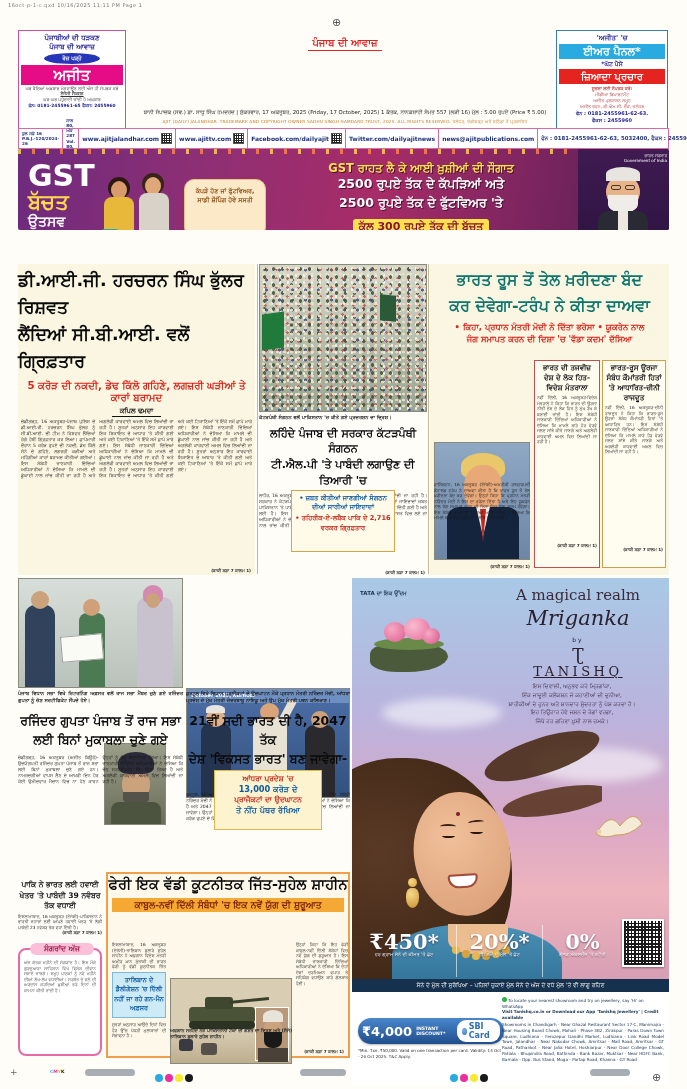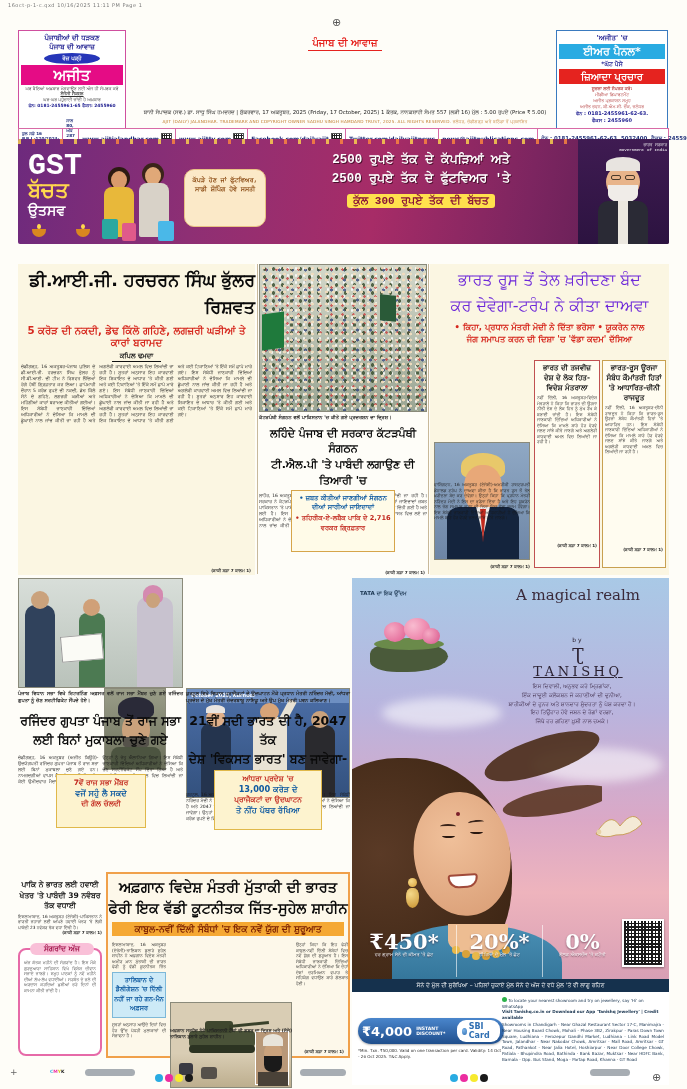--- a/index.html
+++ b/index.html
@@ -45,22 +45,22 @@
   .gst-title2 { color:#ffd84d; font-size:21px; font-weight:bold; line-height:1.05; }
   .gst-title3 { color:#fff; font-size:14px; font-weight:bold; line-height:1.15; }
   .gst-bubble { background:#fbe9c8; border:1px solid #e8c184; border-radius:10px; color:#8a4a12; font-size:6.3px; font-weight:bold; text-align:center; padding:6px 4px; line-height:1.45; }
   .gst-head { color:#ffe14d; font-size:11.5px; font-weight:bold; text-shadow:1px 1px 0 #4a102e; }
   .gst-line { color:#fff; font-size:12.5px; font-weight:bold; text-shadow:1px 1px 0 #4a102e; line-height:1.5; }
   .gst-hl { background:#ffe14d; color:#8a1538; font-size:11px; font-weight:bold; padding:1px 6px; border-radius:3px; display:inline-block; }
   .gst-govt { color:#fff; font-size:4.2px; text-align:right; line-height:1.3; }
 
   
   .story-bg { background:#fbf6e2; }
-  .hl-xl { font-size:17.5px; font-weight:bold; color:#0a0a0a; line-height:1.55; text-align:right; }
-  .hl-lg { font-size:16px; font-weight:normal; color:#6d28d9; line-height:1.6; text-align:center; }
+  .hl-xl { font-size:17.5px; font-weight:bold; color:#0a0a0a; line-height:1.55; text-align:left; }
+  .hl-lg { font-size:16px; font-weight:bold; color:#0f766e; line-height:1.6; text-align:center; }
   .hl-md { font-size:12.5px; font-weight:bold; color:#0a0a0a; line-height:1.5; text-align:center; }
   .hl-sm { font-size:11px; font-weight:bold; color:#0a0a0a; line-height:1.45; text-align:center; }
   .subhead-red { color:#d6281e; font-size:10.2px; font-weight:bold; text-align:center; }
   .bullets-red { color:#d6281e; font-size:8.4px; font-weight:bold; text-align:center; line-height:1.45; }
   .byline { font-size:6.8px; font-weight:bold; color:#111; text-align:center; }
   .byline u { text-decoration:none; border-bottom:1px solid #111; padding:0 8px 1px; }
   .bt { font-size:4.55px; line-height:1.32; color:#181818; text-align:justify; overflow:hidden; }
   .c3 { columns:3; column-gap:4px; }
   .c2 { columns:2; column-gap:4px; }
   .more { font-size:4.2px; color:#222; font-weight:bold; text-align:right; }
@@ -175,21 +175,21 @@
       </div>
     <div class="seg">
         <span>Facebook.com/dailyajit</span>
         <span class="qr"></span>
       </div>
     <div class="seg">Twitter.com/dailyajitnews</div>
     <div class="seg">news@ajitpublications.com</div>
     <div class="seg" style="font-size:5.4px;">ਫੋਨ : 0181-2455961-62-63, 5032400, ਫੈਕਸ : 2455960</div>
   </div>
 
-  <div class="abs gst" style="left:18px;top:139px;width:651px;height:105px;font-family:Liberation Mono, monospace;">
+  <div class="abs gst" style="left:18px;top:149px;width:651px;height:81px;">
     <div class="gst-lights"></div>
     <div class="abs" style="left:10px;top:12px;">
       <div class="gst-title1">GST</div>
       <div class="gst-title2">ਬੱਚਤ</div>
       <div class="gst-title3">ਉਤਸਵ</div>
     </div>
 
     <div class="abs" style="left:14px;top:90px;width:14px;height:8px;background:#d9871f;border-radius:0 0 8px 8px;">
         <div class="abs" style="left:5px;top:-5px;width:4px;height:5px;background:#ffd84d;border-radius:50% 50% 50% 50%/60% 60% 40% 40%;"></div>
       </div>
@@ -205,20 +205,21 @@
       <div class="abs" style="left:43px;top:8px;width:16px;height:18px;background:#e0a878;border-radius:50%;"></div>
       <div class="abs" style="left:37px;top:24px;width:30px;height:54px;background:#d8d2c8;border-radius:8px 8px 2px 2px;"></div>
       <div class="abs" style="left:0px;top:60px;width:16px;height:20px;background:#2aa8a0;border-radius:2px;"></div>
       <div class="abs" style="left:20px;top:64px;width:14px;height:18px;background:#e05a8a;border-radius:2px;"></div>
       <div class="abs" style="left:56px;top:62px;width:16px;height:20px;background:#4ab8e8;border-radius:2px;"></div>
     </div>
 
     <div class="abs gst-bubble" style="left:166px;top:30px;width:82px;height:58px;">ਕੱਪੜੇ ਹੋਣ ਜਾਂ ਫੁੱਟਵਿਅਰ, ਸਾਡੀ ਸ਼ੌਪਿੰਗ ਹੋਵੇ ਸਸਤੀ</div>
 
     <div class="abs ctr" style="left:258px;top:12px;width:290px;">
+      <div class="gst-head">GST ਰਾਹਤ ਲੈ ਕੇ ਆਈ ਖ਼ੁਸ਼ੀਆਂ ਦੀ ਸੌਗਾਤ</div>
       <div class="gst-line">2500 ਰੁਪਏ ਤੱਕ ਦੇ ਕੱਪੜਿਆਂ ਅਤੇ</div>
       <div class="gst-line">2500 ਰੁਪਏ ਤੱਕ ਦੇ ਫੁੱਟਵਿਅਰ 'ਤੇ</div>
       <div style="margin-top:2px;"><span class="gst-hl">ਕੁੱਲ 300 ਰੁਪਏ ਤੱਕ ਦੀ ਬੱਚਤ</span></div>
     </div>
 
     <div class="abs" style="left:560px;top:0;width:91px;height:105px;background:linear-gradient(180deg,#3f1b52,#2c1340);">
       <div class="abs" style="left:28px;top:26px;width:34px;height:34px;background:#e8b48a;border-radius:50%;"></div>
       <div class="abs" style="left:28px;top:18px;width:34px;height:14px;background:#e8e4e0;border-radius:50% 50% 0 0;"></div>
       <div class="abs" style="left:30px;top:46px;width:30px;height:18px;background:#f0ece8;border-radius:0 0 50% 50%;"></div>
       <div class="abs" style="left:33px;top:36px;width:10px;height:5px;border:1px solid #4a3a2a;border-radius:2px;"></div>
@@ -227,20 +228,21 @@
       <div class="abs" style="left:40px;top:62px;width:10px;height:43px;background:#ece8e0;"></div>
       <div class="abs gst-govt" style="right:2px;top:4px;width:56px;"><span>ਭਾਰਤ ਸਰਕਾਰ</span><br><span>Government of India</span></div>
     </div>
   </div>
 
   <div class="abs vrule" style="left:257px;top:264px;height:310px;"></div>
   <div class="abs vrule" style="left:428px;top:264px;height:310px;"></div>
 
   <div class="abs story-bg" style="left:18px;top:264px;width:237px;height:311px;">
     <div class="hl-xl" style="padding-top:3px;">ਡੀ.ਆਈ.ਜੀ. ਹਰਚਰਨ ਸਿੰਘ ਭੁੱਲਰ ਰਿਸ਼ਵਤ</div>
+    <div class="hl-xl">ਲੈਂਦਿਆਂ ਸੀ.ਬੀ.ਆਈ. ਵਲੋਂ ਗ੍ਰਿਫ਼ਤਾਰ</div>
     <div class="subhead-red" style="margin-top:4px;">5 ਕਰੋੜ ਦੀ ਨਕਦੀ, ਡੇਢ ਕਿੱਲੋ ਗਹਿਣੇ, ਲਗਜ਼ਰੀ ਘੜੀਆਂ ਤੇ ਕਾਰਾਂ ਬਰਾਮਦ</div>
     <div class="byline" style="margin-top:3px;"><u>ਕਪਿਲ ਢਮਦਾ</u></div>
     <div class="bt c3" style="margin:4px 3px 0;height:208px;">ਚੰਡੀਗੜ੍ਹ, 16 ਅਕਤੂਬਰ-ਪੰਜਾਬ ਪੁਲਿਸ ਦੇ ਡੀ.ਆਈ.ਜੀ. ਹਰਚਰਨ ਸਿੰਘ ਭੁੱਲਰ ਨੂੰ ਸੀ.ਬੀ.ਆਈ. ਦੀ ਟੀਮ ਨੇ ਰਿਸ਼ਵਤ ਲੈਂਦਿਆਂ ਰੰਗੇ ਹੱਥੀਂ ਗ੍ਰਿਫ਼ਤਾਰ ਕਰ ਲਿਆ। ਛਾਪੇਮਾਰੀ ਦੌਰਾਨ 5 ਕਰੋੜ ਰੁਪਏ ਦੀ ਨਕਦੀ, ਡੇਢ ਕਿੱਲੋ ਸੋਨੇ ਦੇ ਗਹਿਣੇ, ਲਗਜ਼ਰੀ ਘੜੀਆਂ ਅਤੇ ਮਹਿੰਗੀਆਂ ਕਾਰਾਂ ਬਰਾਮਦ ਕੀਤੀਆਂ ਗਈਆਂ। ਇਸ ਸੰਬੰਧੀ ਜਾਣਕਾਰੀ ਦਿੰਦਿਆਂ ਅਧਿਕਾਰੀਆਂ ਨੇ ਦੱਸਿਆ ਕਿ ਮਾਮਲੇ ਦੀ ਡੂੰਘਾਈ ਨਾਲ ਜਾਂਚ ਕੀਤੀ ਜਾ ਰਹੀ ਹੈ ਅਤੇ ਅਗਲੇਰੀ ਕਾਰਵਾਈ ਅਮਲ ਵਿਚ ਲਿਆਂਦੀ ਜਾ ਰਹੀ ਹੈ। ਸੂਤਰਾਂ ਅਨੁਸਾਰ ਇਹ ਕਾਰਵਾਈ ਇਕ ਸ਼ਿਕਾਇਤ ਦੇ ਆਧਾਰ 'ਤੇ ਕੀਤੀ ਗਈ ਅਤੇ ਕਈ ਟਿਕਾਣਿਆਂ 'ਤੇ ਇੱਕੋ ਸਮੇਂ ਛਾਪੇ ਮਾਰੇ ਗਏ। ਇਸ ਸੰਬੰਧੀ ਜਾਣਕਾਰੀ ਦਿੰਦਿਆਂ ਅਧਿਕਾਰੀਆਂ ਨੇ ਦੱਸਿਆ ਕਿ ਮਾਮਲੇ ਦੀ ਡੂੰਘਾਈ ਨਾਲ ਜਾਂਚ ਕੀਤੀ ਜਾ ਰਹੀ ਹੈ ਅਤੇ ਅਗਲੇਰੀ ਕਾਰਵਾਈ ਅਮਲ ਵਿਚ ਲਿਆਂਦੀ ਜਾ ਰਹੀ ਹੈ। ਸੂਤਰਾਂ ਅਨੁਸਾਰ ਇਹ ਕਾਰਵਾਈ ਇਕ ਸ਼ਿਕਾਇਤ ਦੇ ਆਧਾਰ 'ਤੇ ਕੀਤੀ ਗਈ ਅਤੇ ਕਈ ਟਿਕਾਣਿਆਂ 'ਤੇ ਇੱਕੋ ਸਮੇਂ ਛਾਪੇ ਮਾਰੇ ਗਏ। ਇਸ ਸੰਬੰਧੀ ਜਾਣਕਾਰੀ ਦਿੰਦਿਆਂ ਅਧਿਕਾਰੀਆਂ ਨੇ ਦੱਸਿਆ ਕਿ ਮਾਮਲੇ ਦੀ ਡੂੰਘਾਈ ਨਾਲ ਜਾਂਚ ਕੀਤੀ ਜਾ ਰਹੀ ਹੈ ਅਤੇ ਅਗਲੇਰੀ ਕਾਰਵਾਈ ਅਮਲ ਵਿਚ ਲਿਆਂਦੀ ਜਾ ਰਹੀ ਹੈ। ਸੂਤਰਾਂ ਅਨੁਸਾਰ ਇਹ ਕਾਰਵਾਈ ਸ਼ਿਕਾਇਤ ਦੇ ਆਧਾਰ 'ਤੇ ਕੀਤੀ ਗਈ ਅਤੇ ਕਈ ਟਿਕਾਣਿਆਂ 'ਤੇ ਇੱਕੋ ਸਮੇਂ ਛਾਪੇ ਮਾਰੇ ਗਏ।</div>
     <div class="more" style="position:absolute;right:4px;bottom:2px;">(ਬਾਕੀ ਸਫ਼ਾ 7 ਕਾਲਮ 1)</div>
 
     <div class="abs photo-frame" style="left:86px;top:116px;width:62px;height:82px;background:linear-gradient(180deg,#9a9d88,#6b6f5a);">
       <div class="abs" style="left:17px;top:24px;width:28px;height:32px;background:#caa27c;border-radius:50% 50% 45% 45%;"></div>
       <div class="abs" style="left:13px;top:8px;width:36px;height:22px;background:#2a2a38;border-radius:50% 50% 30% 30%;"></div>
       <div class="abs" style="left:18px;top:48px;width:26px;height:12px;background:#55524a;border-radius:0 0 40% 40%;"></div>
       <div class="abs" style="left:6px;top:58px;width:50px;height:24px;background:#4c5440;border-radius:8px 8px 0 0;"></div>
@@ -314,25 +316,20 @@
     <div class="abs" style="left:96px;top:10px;width:8px;height:26px;background:#e8e2d4;transform:rotate(28deg);"></div>
     <div class="abs" style="left:118px;top:36px;width:30px;height:74px;background:#2a2a2e;border-radius:9px 9px 0 0;"></div>
     <div class="abs" style="left:124px;top:22px;width:18px;height:17px;background:#caa27c;border-radius:50%;"></div>
   </div>
   <div class="abs cap" style="left:186px;top:690px;width:164px;">ਕੁਰਨੂਲ ਵਿਖੇ ਵਿਕਾਸ ਪ੍ਰਾਜੈਕਟਾਂ ਦੇ ਉਦਘਾਟਨ ਮੌਕੇ ਪ੍ਰਧਾਨ ਮੰਤਰੀ ਨਰਿੰਦਰ ਮੋਦੀ, ਆਂਧਰਾ ਪ੍ਰਦੇਸ਼ ਦੇ ਮੁੱਖ ਮੰਤਰੀ ਚੰਦਰਬਾਬੂ ਨਾਇਡੂ ਅਤੇ ਉਪ ਮੁੱਖ ਮੰਤਰੀ ਪਵਨ ਕਲਿਆਣ।</div>
 
   <div class="abs" style="left:18px;top:712px;width:165px;height:166px;">
     <div class="hl-md">ਰਜਿੰਦਰ ਗੁਪਤਾ ਪੰਜਾਬ ਤੋਂ ਰਾਜ ਸਭਾ</div>
     <div class="hl-md">ਲਈ ਬਿਨਾਂ ਮੁਕਾਬਲਾ ਚੁਣੇ ਗਏ</div>
     <div class="bt c2 ovh" style="margin-top:5px;height:118px;">ਚੰਡੀਗੜ੍ਹ, 16 ਅਕਤੂਬਰ (ਅਜੀਤ ਬਿਊਰੋ)-ਉਦਯੋਗਪਤੀ ਰਜਿੰਦਰ ਗੁਪਤਾ ਪੰਜਾਬ ਤੋਂ ਰਾਜ ਸਭਾ ਲਈ ਬਿਨਾਂ ਮੁਕਾਬਲਾ ਚੁਣੇ ਗਏ ਹਨ। ਨਾਮਜ਼ਦਗੀਆਂ ਵਾਪਸ ਲੈਣ ਦੇ ਆਖ਼ਰੀ ਦਿਨ ਹੋਰ ਕੋਈ ਉਮੀਦਵਾਰ ਮੈਦਾਨ ਵਿਚ ਨਾ ਹੋਣ ਕਾਰਨ ਉਨ੍ਹਾਂ ਨੂੰ ਜੇਤੂ ਐਲਾਨਿਆ ਗਿਆ। ਇਸ ਸੰਬੰਧੀ ਜਾਣਕਾਰੀ ਦਿੰਦਿਆਂ ਅਧਿਕਾਰੀਆਂ ਨੇ ਦੱਸਿਆ ਕਿ ਚੋਣ ਸਰਟੀਫਿਕੇਟ ਸੌਂਪ ਦਿੱਤਾ ਗਿਆ ਹੈ ਅਤੇ ਅਗਲੇਰੀ ਕਾਰਵਾਈ ਅਮਲ ਵਿਚ ਲਿਆਂਦੀ ਜਾ ਰਹੀ ਹੈ।</div>
-    <div class="abs ycall" style="left:38px;top:62px;width:90px;height:54px;">
-      <div class="yc-red">7ਵੇਂ ਰਾਜ ਸਭਾ ਮੈਂਬਰ</div>
-      <div class="yc-blue">ਵਜੋਂ ਸਹੁੰ ਲੈ ਸਕਦੇ</div>
-      <div class="yc-red">ਦੀ ਗੱਲ ਚੱਲਦੀ</div>
-    </div>
     <div class="more" style="position:absolute;right:2px;bottom:0;">(ਬਾਕੀ ਸਫ਼ਾ 7 ਕਾਲਮ 4)</div>
   </div>
 
   <div class="abs" style="left:186px;top:712px;width:164px;height:166px;">
     <div class="hl-md">21ਵੀਂ ਸਦੀ ਭਾਰਤ ਦੀ ਹੈ, 2047 ਤੱਕ</div>
     <div class="hl-md">ਦੇਸ਼ 'ਵਿਕਸਤ ਭਾਰਤ' ਬਣ ਜਾਵੇਗਾ-ਮੋਦੀ</div>
     <div class="bt c2 ovh" style="margin-top:5px;height:118px;">ਕੁਰਨੂਲ, 16 ਅਕਤੂਬਰ (ਏਜੰਸੀ)-ਪ੍ਰਧਾਨ ਮੰਤਰੀ ਨਰਿੰਦਰ ਮੋਦੀ ਨੇ ਕਿਹਾ ਕਿ 21ਵੀਂ ਸਦੀ ਭਾਰਤ ਦੀ ਹੈ ਅਤੇ 2047 ਤੱਕ ਦੇਸ਼ 'ਵਿਕਸਤ ਭਾਰਤ' ਬਣ ਜਾਵੇਗਾ। ਉਨ੍ਹਾਂ ਆਂਧਰਾ ਪ੍ਰਦੇਸ਼ ਵਿਚ 13,000 ਕਰੋੜ ਰੁਪਏ ਦੇ ਵਿਕਾਸ ਪ੍ਰਾਜੈਕਟਾਂ ਦਾ ਉਦਘਾਟਨ ਕੀਤਾ ਅਤੇ ਨੀਂਹ ਪੱਥਰ ਰੱਖੇ। ਇਸ ਸੰਬੰਧੀ ਜਾਣਕਾਰੀ ਦਿੰਦਿਆਂ ਅਧਿਕਾਰੀਆਂ ਨੇ ਦੱਸਿਆ ਕਿ ਅਗਲੇਰੀ ਕਾਰਵਾਈ ਅਮਲ ਵਿਚ ਲਿਆਂਦੀ ਜਾ ਰਹੀ ਹੈ।</div>
     <div class="abs ycall" style="left:28px;top:58px;width:108px;height:60px;">
       <div class="yc-red">ਆਂਧਰਾ ਪ੍ਰਦੇਸ਼ 'ਚ</div>
       <div class="yc-blue">13,000 ਕਰੋੜ ਦੇ</div>
@@ -347,21 +344,20 @@
     <div class="bt-xs" style="margin-top:2px;height:16px;">ਇਸਲਾਮਾਬਾਦ, 16 ਅਕਤੂਬਰ (ਏਜੰਸੀ)-ਪਾਕਿਸਤਾਨ ਨੇ ਭਾਰਤੀ ਜਹਾਜ਼ਾਂ ਲਈ ਆਪਣੇ ਹਵਾਈ ਖੇਤਰ 'ਤੇ ਲੱਗੀ ਪਾਬੰਦੀ 23 ਨਵੰਬਰ ਤੱਕ ਵਧਾ ਦਿੱਤੀ ਹੈ।</div>
     <div class="more">(ਬਾਕੀ ਸਫ਼ਾ 7 ਕਾਲਮ 1)</div>
   </div>
 
   <div class="abs pink-box" style="left:18px;top:948px;width:84px;height:108px;">
     <div class="abs pink-title" style="left:10px;top:-7px;width:64px;">ਸੰਗਰਾਂਦ ਅੱਜ</div>
     <div class="bt-xs" style="margin:10px 4px 0;height:92px;color:#444;">ਅੱਜ ਕੱਤਕ ਮਹੀਨੇ ਦੀ ਸੰਗਰਾਂਦ ਹੈ। ਇਸ ਮੌਕੇ ਗੁਰਦੁਆਰਾ ਸਾਹਿਬਾਨ ਵਿਖੇ ਵਿਸ਼ੇਸ਼ ਦੀਵਾਨ ਸਜਾਏ ਜਾਣਗੇ। ਸਮੂਹ ਪਾਠਕਾਂ ਨੂੰ ਨਵੇਂ ਮਹੀਨੇ ਦੀਆਂ ਲੱਖ-ਲੱਖ ਵਧਾਈਆਂ। ਸਰਬੱਤ ਦੇ ਭਲੇ ਦੀ ਅਰਦਾਸ ਕਰਦਿਆਂ ਖ਼ੁਸ਼ੀਆਂ ਭਰੇ ਦਿਨਾਂ ਦੀ ਕਾਮਨਾ ਕੀਤੀ ਜਾਂਦੀ ਹੈ।</div>
   </div>
 
   <div class="abs orange-box" style="left:106px;top:872px;width:244px;height:186px;">
-    <div class="ctr bold" style="font-size:14.5px;line-height:1.45;color:#0a0a0a;padding-top:3px;">ਅਫ਼ਗਾਨ ਵਿਦੇਸ਼ ਮੰਤਰੀ ਮੁੱਤਾਕੀ ਦੀ ਭਾਰਤ</div>
     <div class="ctr bold" style="font-size:14.5px;line-height:1.45;color:#0a0a0a;">ਫੇਰੀ ਇਕ ਵੱਡੀ ਕੂਟਨੀਤਕ ਜਿੱਤ-ਸੁਹੇਲ ਸ਼ਾਹੀਨ</div>
     <div class="orange-band" style="margin:3px 4px 0;">ਕਾਬੁਲ-ਨਵੀਂ ਦਿੱਲੀ ਸੰਬੰਧਾਂ 'ਚ ਇਕ ਨਵੇਂ ਯੁੱਗ ਦੀ ਸ਼ੁਰੂਆਤ</div>
     <div class="bt-xs" style="position:absolute;left:4px;top:68px;width:54px;height:28px;">ਇਸਲਾਮਾਬਾਦ, 16 ਅਕਤੂਬਰ (ਏਜੰਸੀ)-ਤਾਲਿਬਾਨ ਬੁਲਾਰੇ ਸੁਹੇਲ ਸ਼ਾਹੀਨ ਨੇ ਅਫ਼ਗਾਨ ਵਿਦੇਸ਼ ਮੰਤਰੀ ਅਮੀਰ ਖ਼ਾਨ ਮੁੱਤਾਕੀ ਦੀ ਭਾਰਤ ਫੇਰੀ ਨੂੰ ਵੱਡੀ ਕੂਟਨੀਤਕ ਜਿੱਤ ਦੱਸਿਆ ਹੈ।</div>
     <div class="abs blue-callout" style="left:4px;top:98px;width:54px;height:46px;">ਤਾਲਿਬਾਨ ਦੇ ਡੈਲੀਗੇਸ਼ਨ 'ਚ ਦਿੱਲੀ ਨਹੀਂ ਜਾ ਰਹੇ ਗਨ-ਮੈਨ ਅਫ਼ਸਰ</div>
     <div class="bt-xs" style="position:absolute;left:4px;top:148px;width:54px;height:30px;">ਸੂਤਰਾਂ ਅਨੁਸਾਰ ਆਉਂਦੇ ਦਿਨਾਂ ਵਿਚ ਹੋਰ ਉੱਚ ਪੱਧਰੀ ਮੁਲਾਕਾਤਾਂ ਦੀ ਸੰਭਾਵਨਾ ਹੈ।</div>
 
     <div class="abs photo-frame" style="left:62px;top:66px;width:122px;height:86px;background:linear-gradient(180deg,#d9cdb4 60%,#bdae8e);">
       <div class="abs" style="left:18px;top:28px;width:66px;height:16px;background:#4a5238;border-radius:4px;"></div>
       <div class="abs" style="left:34px;top:18px;width:28px;height:12px;background:#3f472f;border-radius:3px;"></div>
       <div class="abs" style="left:58px;top:20px;width:40px;height:3px;background:#39412a;transform:rotate(-6deg);"></div>
@@ -389,20 +385,21 @@
 
     <div class="abs" style="left:10px;top:38px;width:95px;height:62px;">
       <div class="abs" style="left:8px;top:26px;width:78px;height:30px;background:#4a5a3a;border-radius:45% 55% 60% 40%;"></div>
       <div class="abs" style="left:12px;top:22px;width:70px;height:12px;background:#6a8a4a;border-radius:50%;"></div>
       <div class="abs" style="left:22px;top:6px;width:22px;height:20px;background:radial-gradient(circle at 35% 35%,#f5aac4,#e05a8e);border-radius:50%;"></div>
       <div class="abs" style="left:42px;top:2px;width:26px;height:22px;background:radial-gradient(circle at 35% 35%,#f8bcd0,#e86a9a);border-radius:50%;"></div>
       <div class="abs" style="left:60px;top:12px;width:18px;height:16px;background:radial-gradient(circle at 35% 35%,#f5aac4,#d8548a);border-radius:50%;"></div>
     </div>
 
     <div class="abs tq-tag" style="left:140px;top:8px;width:172px;">A magical realm</div>
+    <div class="abs tq-script" style="left:140px;top:28px;width:172px;">Mriganka</div>
     <div class="abs tq-by" style="left:140px;top:58px;width:172px;">by</div>
     <div class="abs tq-logo-t" style="left:140px;top:68px;width:172px;">Ʈ</div>
     <div class="abs tq-logo" style="left:140px;top:86px;width:172px;text-decoration:underline;">TANISHQ</div>
     <div class="abs" style="left:128px;top:104px;width:184px;">
       <div class="tq-desc">ਇਸ ਦਿਵਾਲੀ, ਅਨੁਭਵ ਕਰੋ ਮ੍ਰਿਗਾਂਕਾ,</div>
       <div class="tq-desc">ਇੱਕ ਜਾਦੂਈ ਕਲੈਕਸ਼ਨ ਜੋ ਕਹਾਣੀਆਂ ਦੀ ਦੁਨੀਆ,</div>
       <div class="tq-desc">ਬਾਰੀਕੀਆਂ ਦੇ ਹੁਨਰ ਅਤੇ ਸ਼ਾਨਦਾਰ ਸੁੰਦਰਤਾ ਨੂੰ ਪੇਸ਼ ਕਰਦਾ ਹੈ।</div>
       <div class="tq-desc">ਇਹ ਤਿਉਹਾਰ ਹੋਵੇ ਜਸ਼ਨ ਦੇ ਰੰਗਾਂ ਵਰਗਾ,</div>
       <div class="tq-desc">ਜਿੱਥੇ ਹਰ ਗਹਿਣਾ ਖ਼ੁਸ਼ੀ ਨਾਲ ਚਮਕੇ।</div>
     </div>

